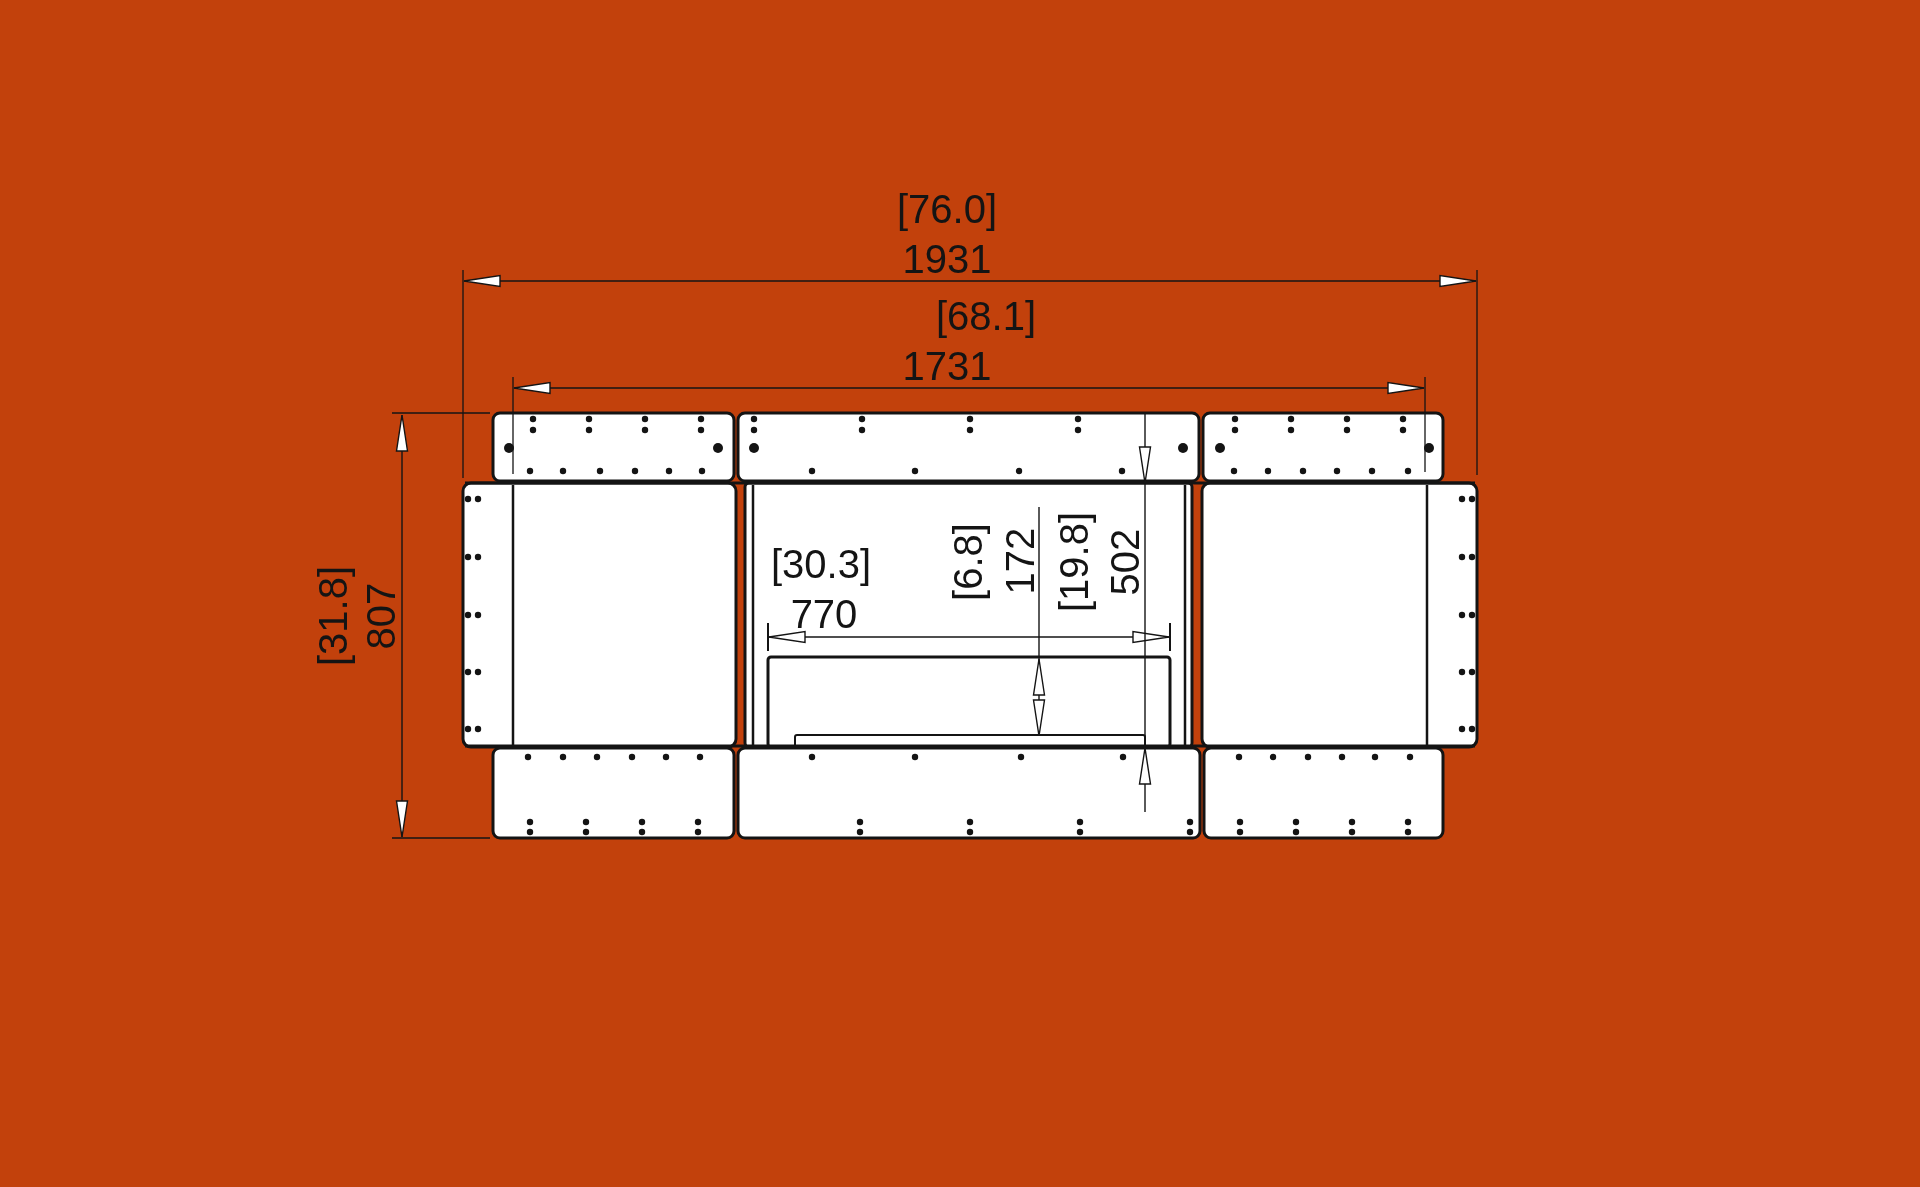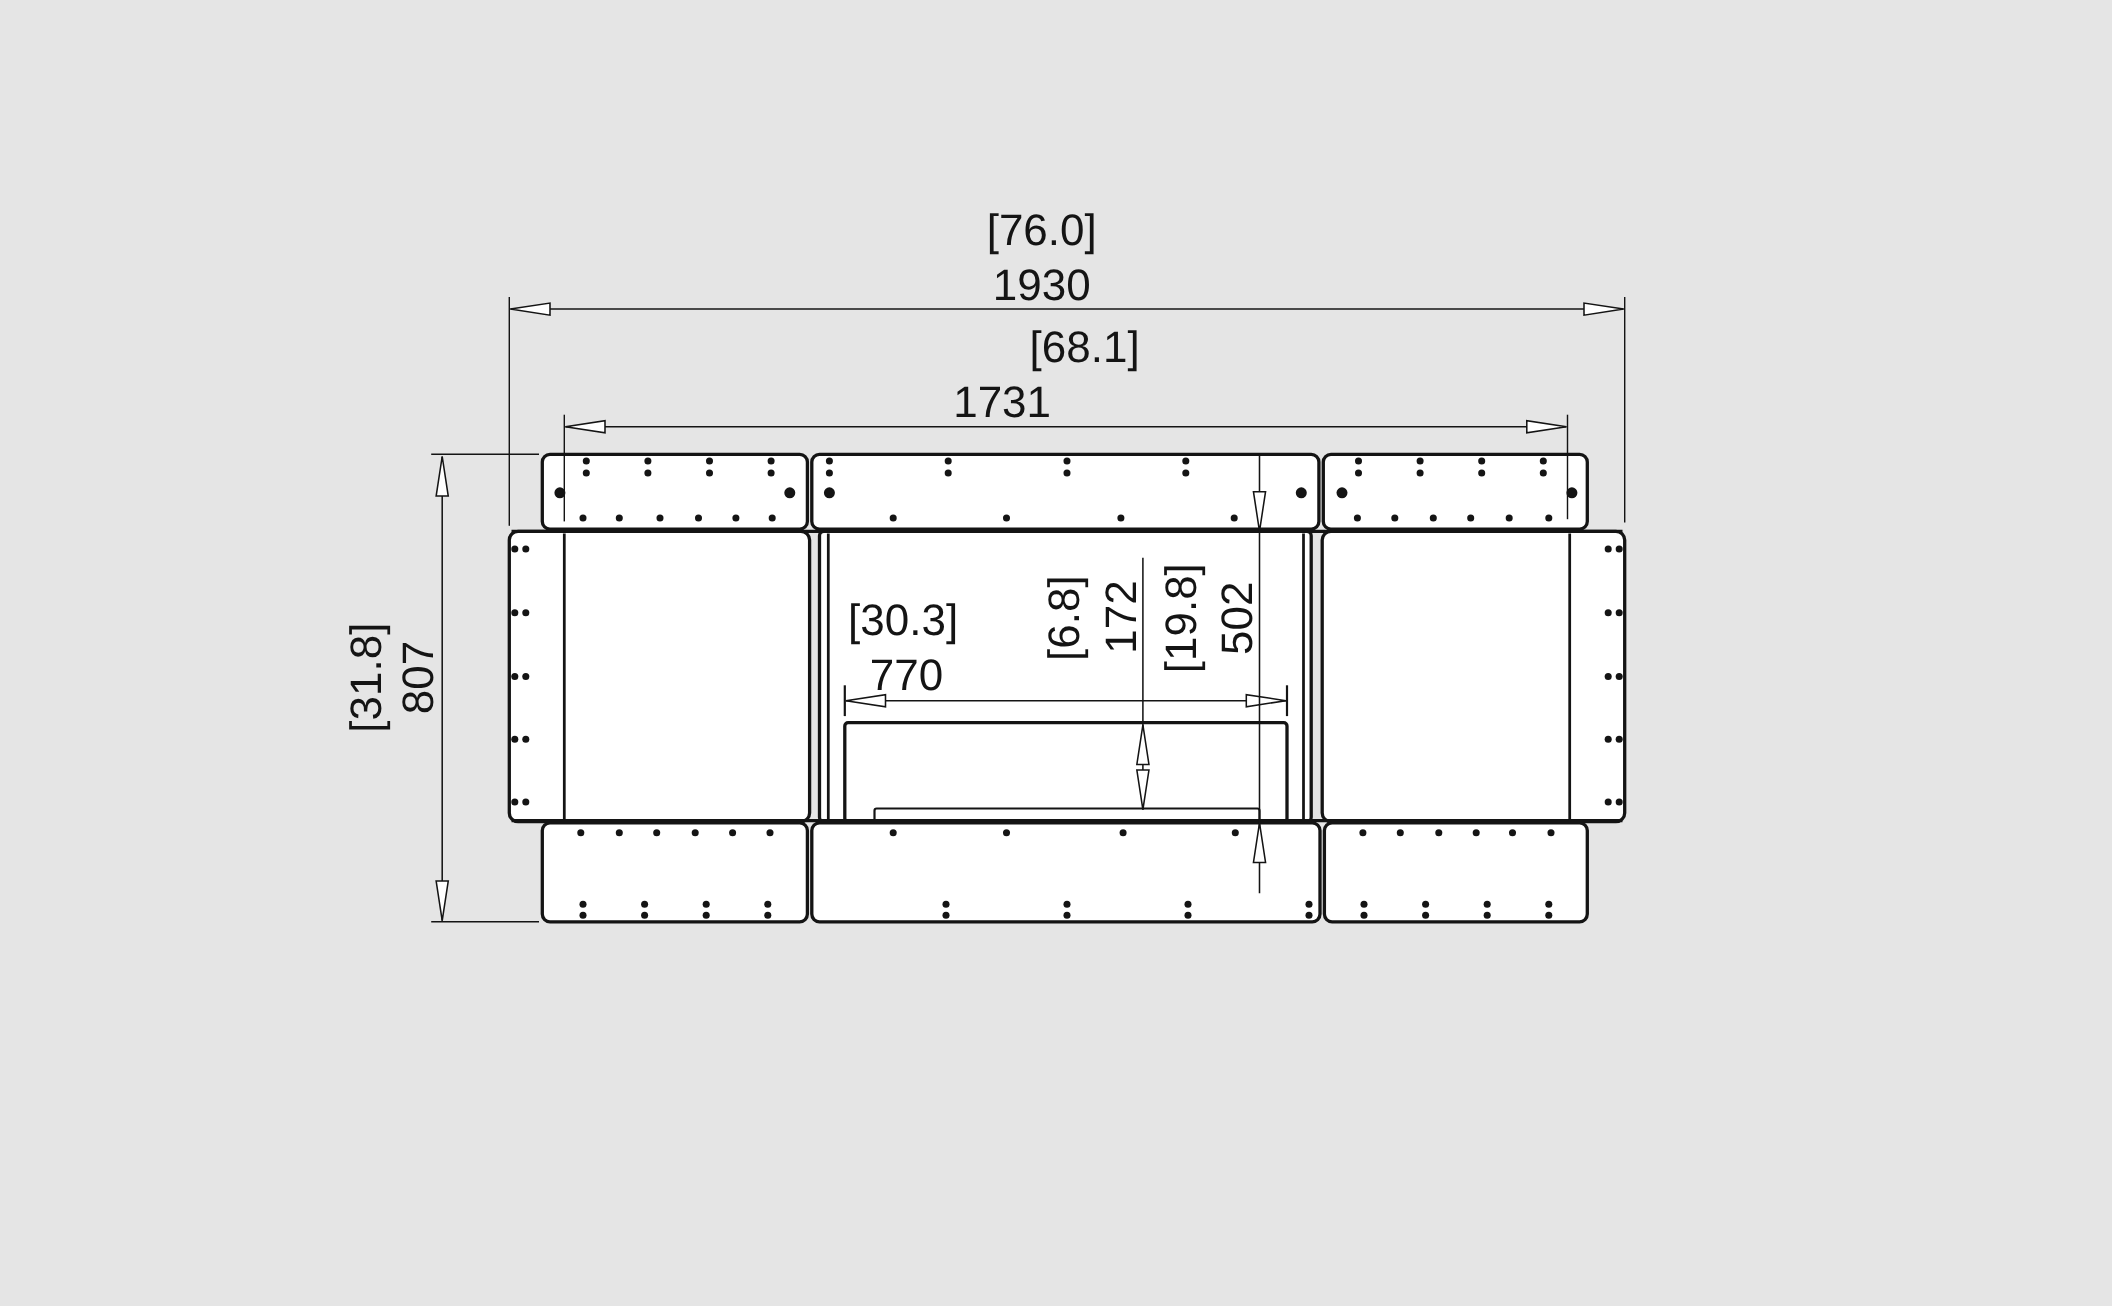--- a/index.html
+++ b/index.html
@@ -1,20 +1,20 @@
 <!DOCTYPE html>
 <html><head>
 <meta charset="utf-8">
 <style>
   html, body { margin: 0; padding: 0; background: #ffffff; }
   .stage {
     position: relative;
     width: 1920px;
     height: 1187px;
-    background: #e5e5e5;
+    background: #c2410c;
     overflow: hidden;
     font-family: "Liberation Sans", sans-serif;
   }
   .stage svg { position: absolute; left: 0; top: 0; }
   .overlay { position: absolute; left: 0; top: 0; width: 100%; height: 100%; pointer-events: none; }
   .lbl {
     position: absolute;
     font-family: "Liberation Sans", sans-serif;
     font-size: 40px;
     line-height: 1;
@@ -174,23 +174,23 @@
       <polygon points="1169,637 1133,631.5 1133,642.5" fill="#ffffff" stroke="#141414" stroke-width="1.4"></polygon>
       <line x1="1039" y1="507" x2="1039" y2="736" stroke="#141414" stroke-width="1.4"></line>
       <polygon points="1039,659 1033.5,695 1044.5,695" fill="#ffffff" stroke="#141414" stroke-width="1.4"></polygon>
       <polygon points="1039,736 1033.5,700 1044.5,700" fill="#ffffff" stroke="#141414" stroke-width="1.4"></polygon>
       <line x1="1145" y1="413" x2="1145" y2="812" stroke="#141414" stroke-width="1.4"></line>
       <polygon points="1145,483 1139.5,447 1150.5,447" fill="#ffffff" stroke="#141414" stroke-width="1.4"></polygon>
       <polygon points="1145,748 1139.5,784 1150.5,784" fill="#ffffff" stroke="#141414" stroke-width="1.4"></polygon>
     </svg>
   <div id="label-layer" class="overlay">
       <div class="lbl" style="left: 947px; top: 211px;">[76.0]</div>
-      <div class="lbl" style="left: 947px; top: 261px;">1930</div>
+      <div class="lbl" style="left: 947px; top: 261px;">1931</div>
       <div class="lbl" style="left: 947px; top: 318px; margin-left: 39px;">[68.1]</div>
-      <div class="lbl" style="left: 911px; top: 368px;">1731</div>
+      <div class="lbl" style="left: 947px; top: 368px;">1731</div>
       <div class="lbl rot" style="left: 333px; top: 616px;">[31.8]</div>
       <div class="lbl rot" style="left: 381px; top: 616px;">807</div>
       <div class="lbl" style="left: 821px; top: 566px;">[30.3]</div>
       <div class="lbl" style="left: 824px; top: 616px;">770</div>
       <div class="lbl rot" style="left: 968px; top: 562px;">[6.8]</div>
       <div class="lbl rot" style="left: 1020px; top: 561px;">172</div>
       <div class="lbl rot" style="left: 1074px; top: 562px;">[19.8]</div>
       <div class="lbl rot" style="left: 1125px; top: 562px;">502</div>
     </div>
 </div>

